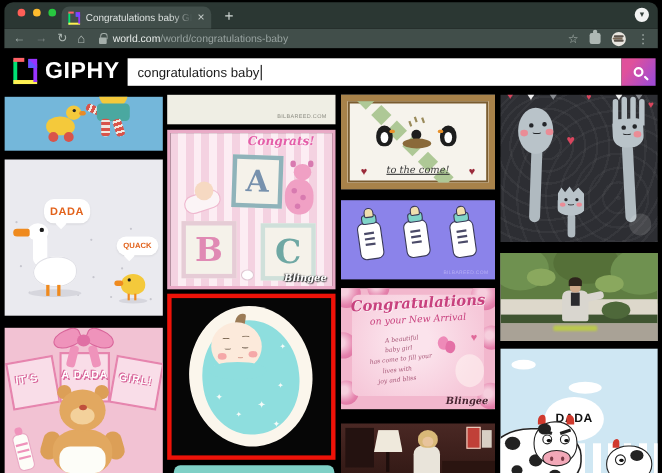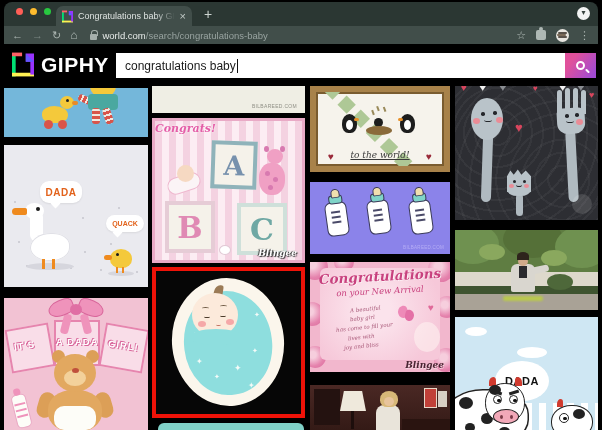--- a/index.html
+++ b/index.html
@@ -117,21 +117,21 @@
   .bottle { left:10px; top:96px; width:15px; height:34px; background:#fdfdf8; border:1px solid #e9a8c4; border-radius:5px; transform:rotate(-14deg); }
   .bottle::before { content:""; position:absolute; left:3px; top:-7px; width:7px; height:7px; background:#ef93bb; border-radius:3px; }
   .bottle::after { content:""; position:absolute; left:1px; top:8px; width:11px; height:2px; background:#ef93bb; box-shadow:0 6px 0 #ef93bb, 0 12px 0 #ef93bb; }
 
   
   .t-cream { left:148px; top:0; width:153px; height:27px; background:#efeee4; }
   .cream-mark { right:8px; bottom:4px; font-size:5px; color:#8f8f85; letter-spacing:0.3px; }
 
   
   .t-abc { left:148px; top:32px; width:153px; height:145px; background:repeating-linear-gradient(90deg,#f4d2e1 0 7px,#fcedf3 7px 14px); border:3px solid #e9aac6; }
-  .abc-top { left:0; right:0; top:1px; text-align:left; font-family:"DejaVu Serif", serif; font-style:italic; font-weight:bold; font-size:11px; color:#e45ea8; text-shadow:0 0 2px #fff; }
+  .abc-top { left:0; right:16px; top:1px; text-align:right; font-family:"DejaVu Serif", serif; font-style:italic; font-weight:bold; font-size:11px; color:#e45ea8; text-shadow:0 0 2px #fff; }
   .blk { background:#f5f2ea; display:flex; align-items:center; justify-content:center; font-family:"DejaVu Serif", serif; font-weight:bold; }
   .blk-a { left:56px; top:20px; width:46px; height:48px; border:4px solid #8fb3ba; color:#7791ad; font-size:27px; transform:rotate(2deg); }
   .blk-b { left:10px; top:80px; width:50px; height:52px; border:4px solid #e6ccd6; color:#e08ab4; font-size:30px; }
   .blk-c { left:82px; top:82px; width:50px; height:52px; border:4px solid #cfe0da; color:#6fa8a4; font-size:30px; }
   .abc-babyhead { left:22px; top:44px; width:17px; height:17px; background:#f6d9c2; border-radius:50%; }
   .abc-babybody { left:12px; top:54px; width:34px; height:17px; background:#fbf4f6; border:1.5px solid #efb8cf; border-radius:9px; transform:rotate(-18deg); }
   .gir-body { left:104px; top:42px; width:26px; height:32px; background:#f0a0c4; border-radius:45%; }
   .gir-head { left:112px; top:28px; width:16px; height:15px; background:#f0a0c4; border-radius:50%; }
   .gir-ear1 { left:109px; top:25px; width:5px; height:6px; background:#d87ab0; border-radius:50%; }
   .gir-ear2 { left:125px; top:25px; width:5px; height:6px; background:#d87ab0; border-radius:50%; }
@@ -296,21 +296,21 @@
     <div class="abs chev-circle">▾</div>
   </div>
 
   <div class="abs addressbar">
     <span class="nav-ico">←</span>
     <span class="nav-ico dim">→</span>
     <span class="nav-ico">↻</span>
     <span class="nav-ico home-ico">⌂</span>
     <div class="urlbox">
       <div class="lock"></div>
-      <div class="url"><span>world.com</span><span class="path">/search/congratulations-baby</span></div>
+      <div class="url"><span>world.com</span><span class="path">/world/congratulations-baby</span></div>
     </div>
     <div class="bar-right">
       <span class="star-ico">☆</span>
       <div class="puzzle"></div>
       <div class="avatar"></div>
       <span class="dots">⋮</span>
     </div>
   </div>
 
   <div class="abs gheader">
@@ -458,21 +458,21 @@
         </div>
       <div class="abs pg-body pg2">
           <div class="pg-belly"></div>
           <div class="pg-beak" style="left:-2px"></div>
         </div>
       <div class="abs chick"></div>
       <div class="abs nest"></div>
       <div class="abs sparkle"></div>
       <span class="abs ph1">♥</span>
       <span class="abs ph2">♥</span>
-      <div class="abs pg-caption">to the world!</div>
+      <div class="abs pg-caption">to the come!</div>
     </div>
 
     <div class="tile t-bottles">
       <div class="abs bot bo1">
           <div class="bot-mark"></div>
         </div>
       <div class="abs bot bo2">
           <div class="bot-mark"></div>
         </div>
       <div class="abs bot bo3">

